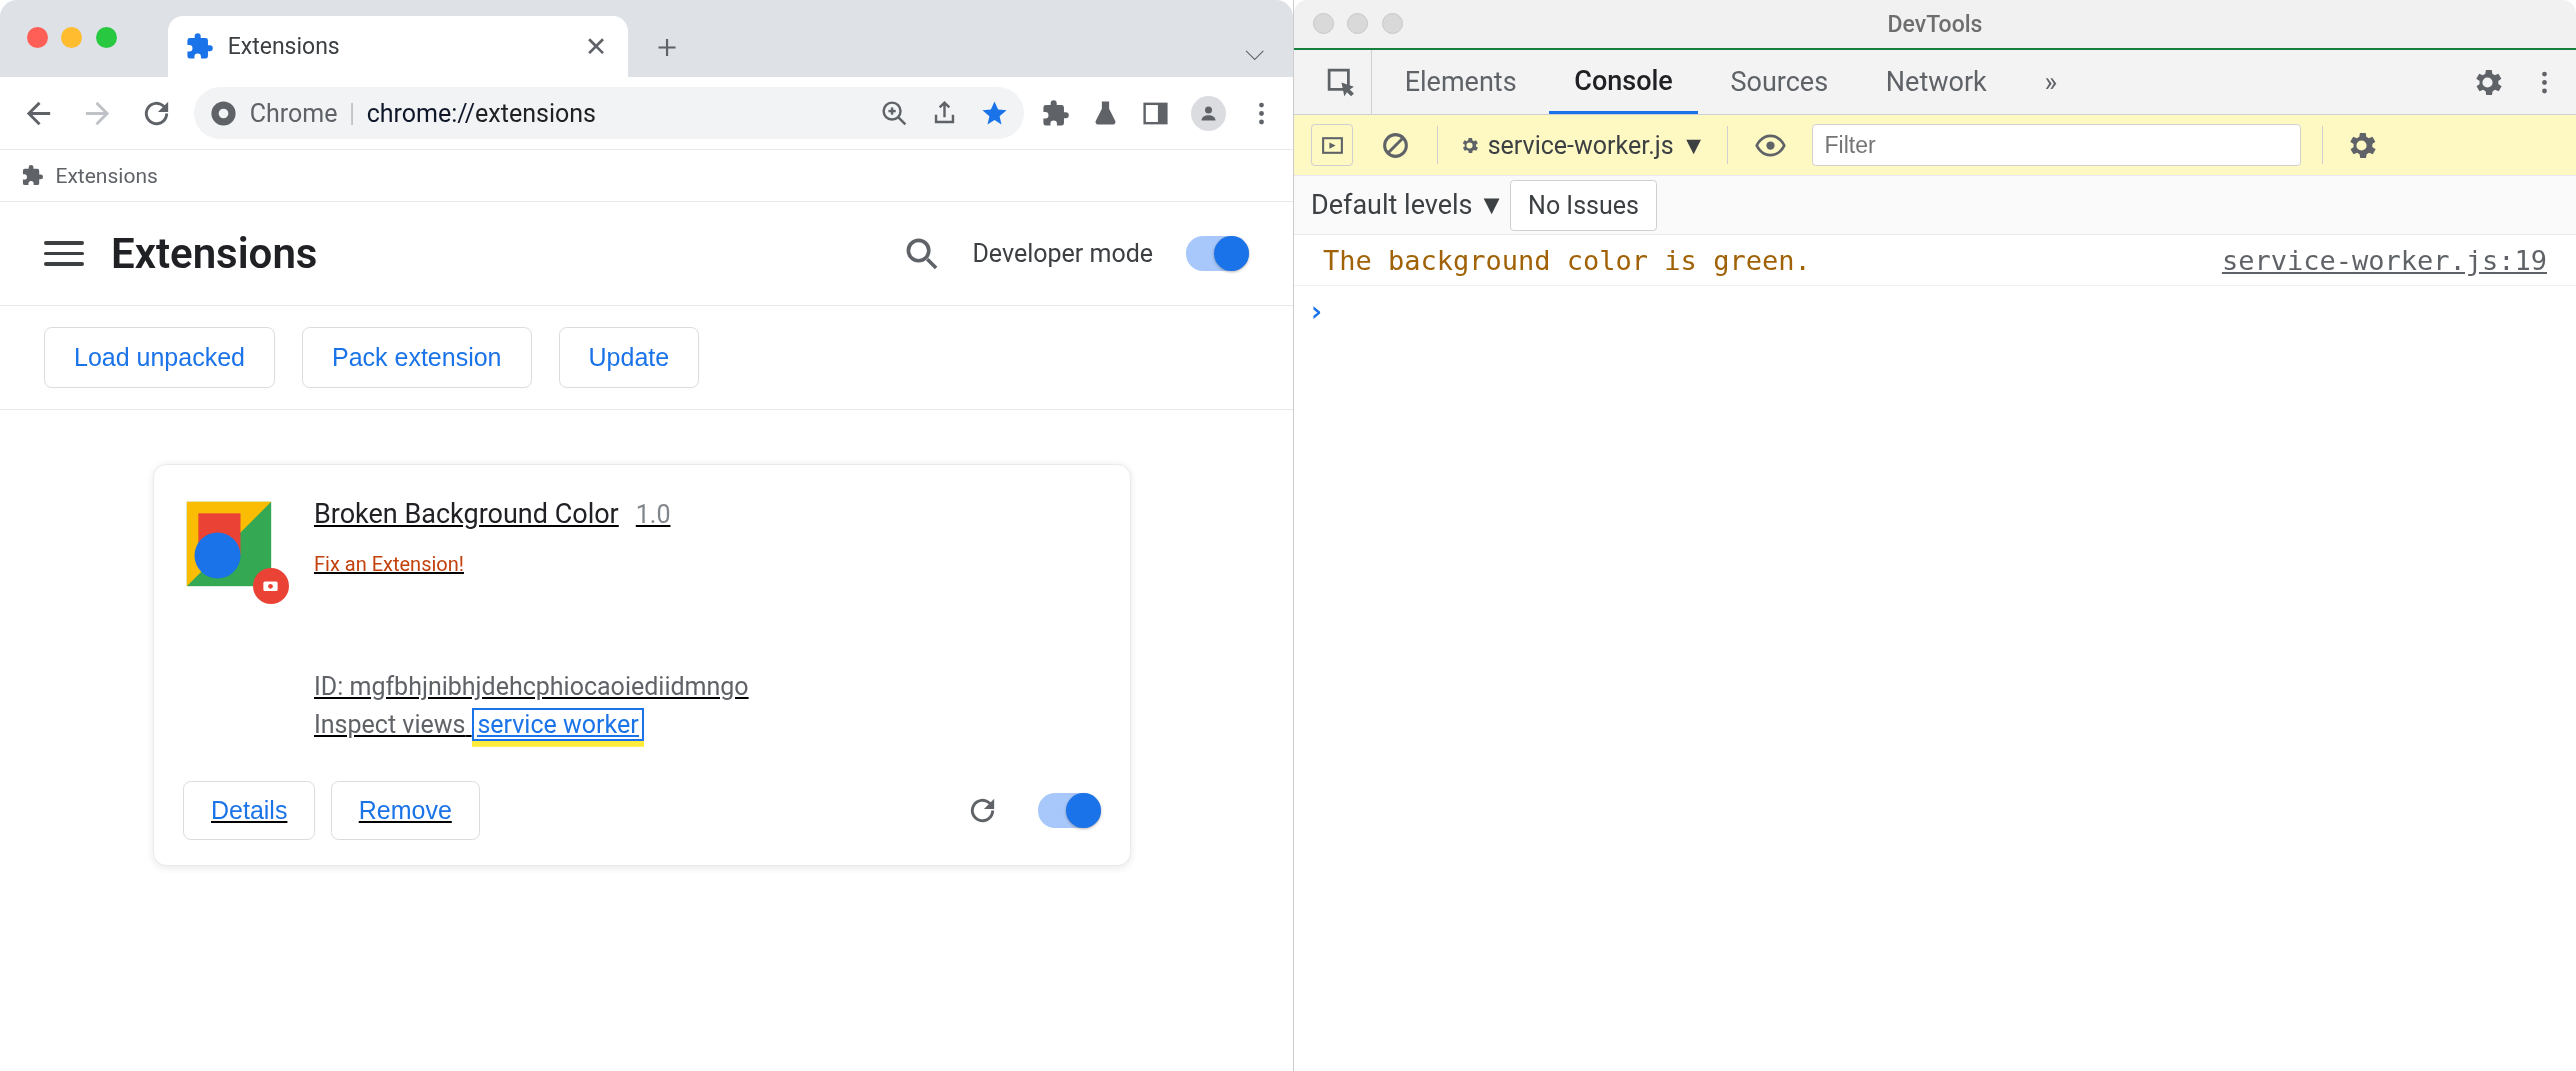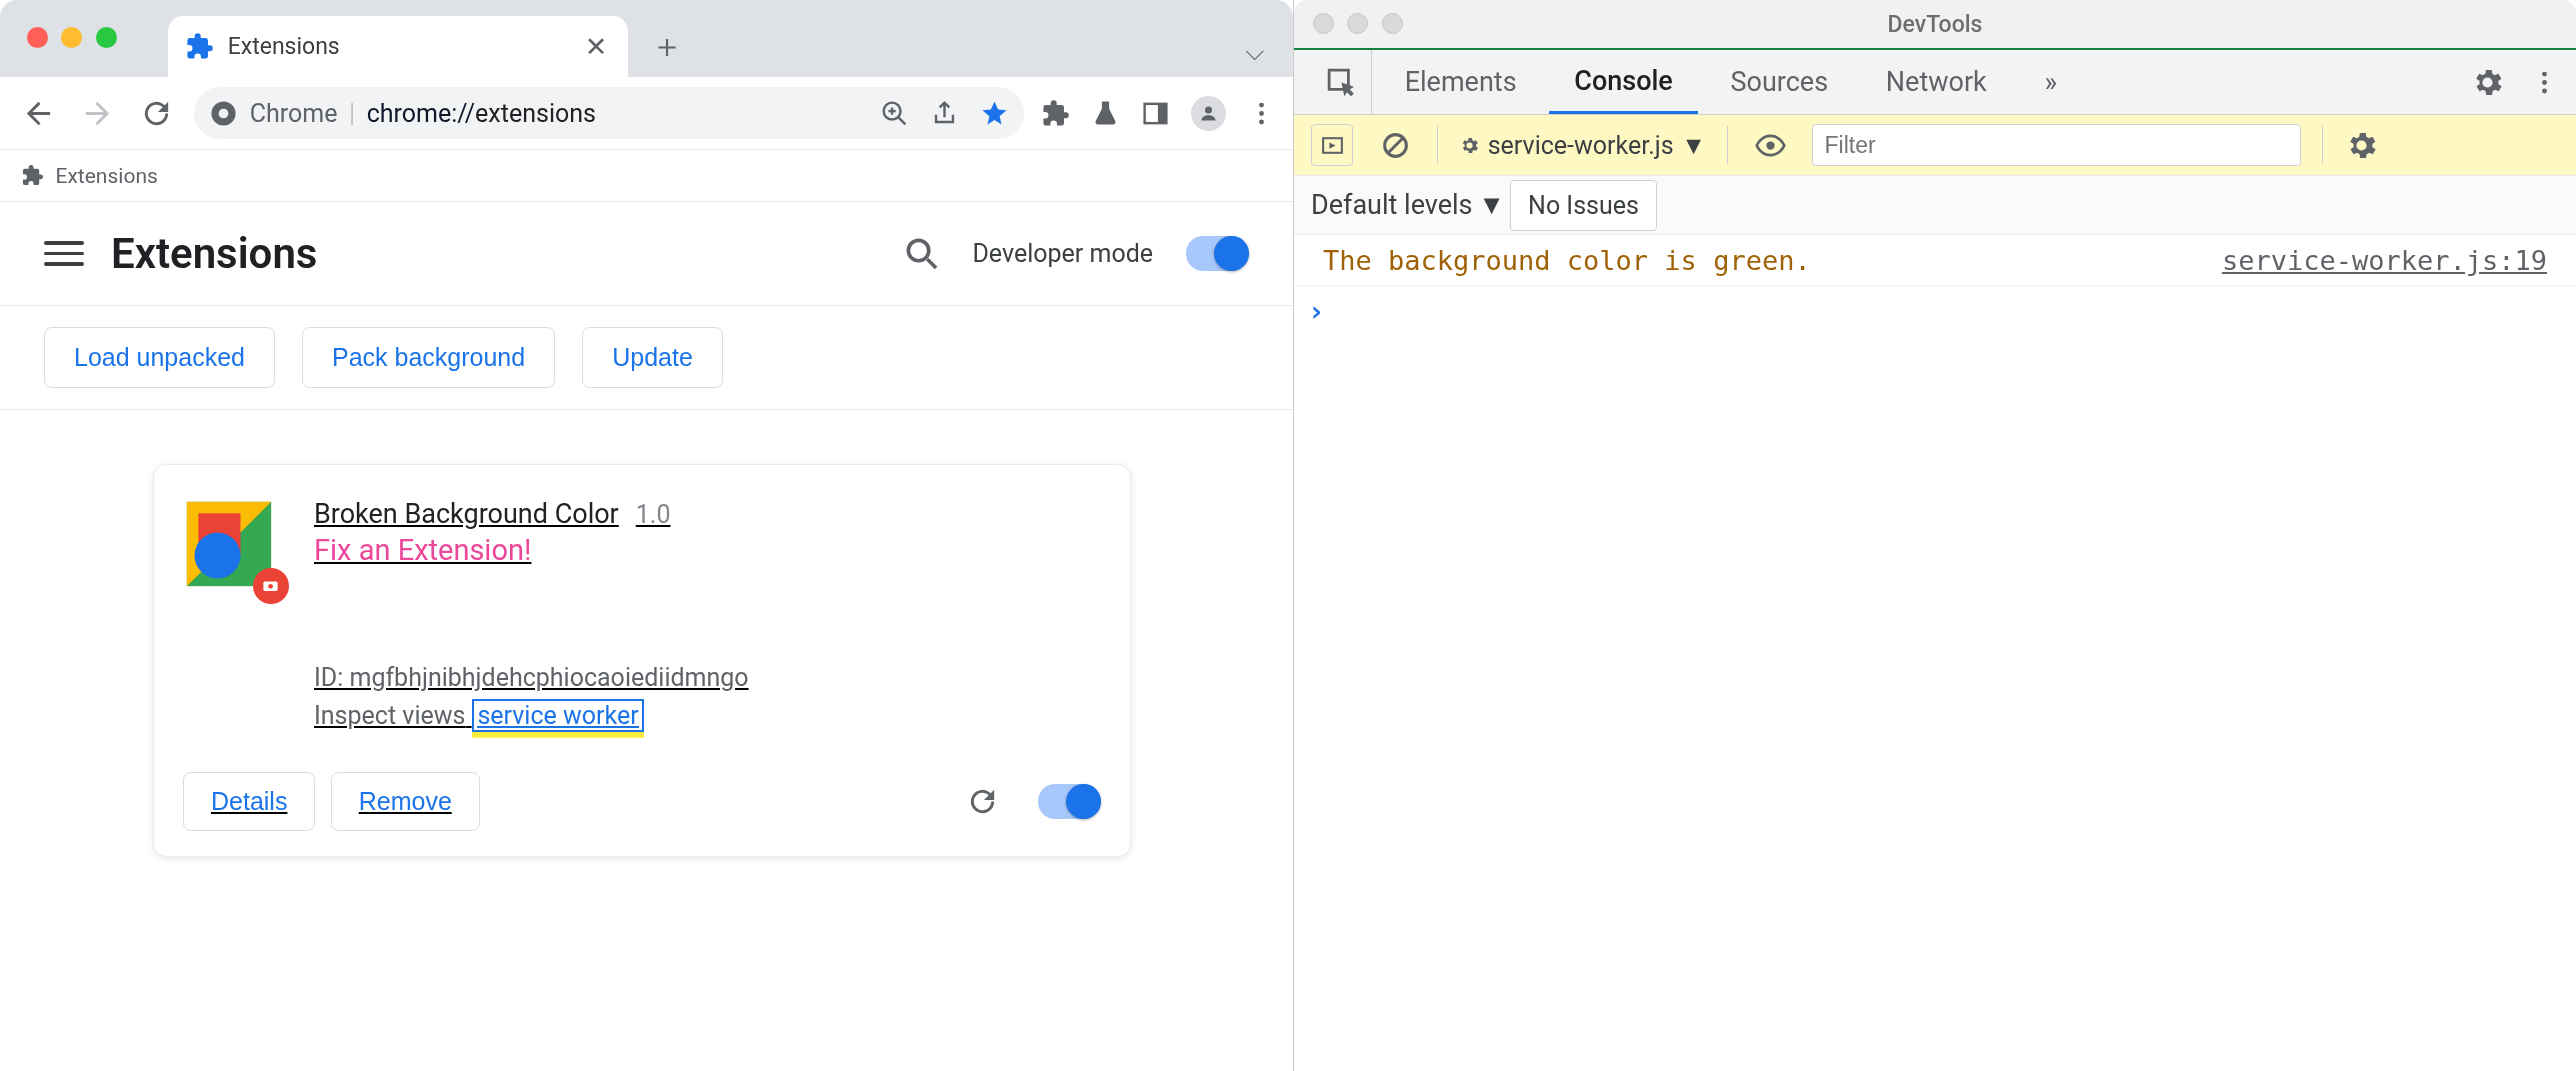--- a/index.html
+++ b/index.html
@@ -198,21 +198,21 @@
     width:92px;height:92px;
   }
   .camera-badge {
     position:absolute;right:-5.7px;bottom:-5.7px;width:36px;height:36px;border-radius:50%;
     background:#ea4335;display:flex;align-items:center;justify-content:center;color:#fff;font-size:17px;
   }
   .card-info { flex:1; }
   .card-title-row { display:flex; align-items:baseline; gap:17px; }
   .card-title { font-size:27px;color:#202124; }
   .card-version { font-size:25px;color:#80868b; }
-  .card-desc { font-size:29px;color:#ec4899;margin-top:3px; }
+  .card-desc { font-size:20px;color:#c2410c;margin-top:22px; }
   .card-meta { margin-top:92px; font-size:25px;color:#5f6368; line-height:1.5; }
   .sw-link {
     color:#1a73e8;text-decoration:underline;
     border:2.9px solid #1a73e8;padding:0 3.8px;
     box-shadow: 0 5.8px 0 0 #ffeb3b;
   }
   .card-bottom {
     margin-top:38px;display:flex;align-items:center;gap:15.3px;
   }
   .card-btn {
@@ -407,21 +407,21 @@
         </svg>
       <span class="dev-mode-label">Developer mode</span>
       <div class="toggle">
           <div class="knob"></div>
         </div>
     </div>
   </div>
 
   <div class="ext-buttons">
     <button class="pill-btn">Load unpacked</button>
-    <button class="pill-btn">Pack background</button>
+    <button class="pill-btn">Pack extension</button>
     <button class="pill-btn">Update</button>
   </div>
 
   <div class="ext-card-area">
     <div class="ext-card">
       <div class="card-top">
         <div class="ext-icon-box">
           <svg class="ext-icon-svg" viewBox="0 0 48 48">
             <rect x="2" y="2" width="44" height="44" fill="#34a853"></rect>
             <polygon points="2,2 46,2 2,46" fill="#fbbc04"></polygon>

